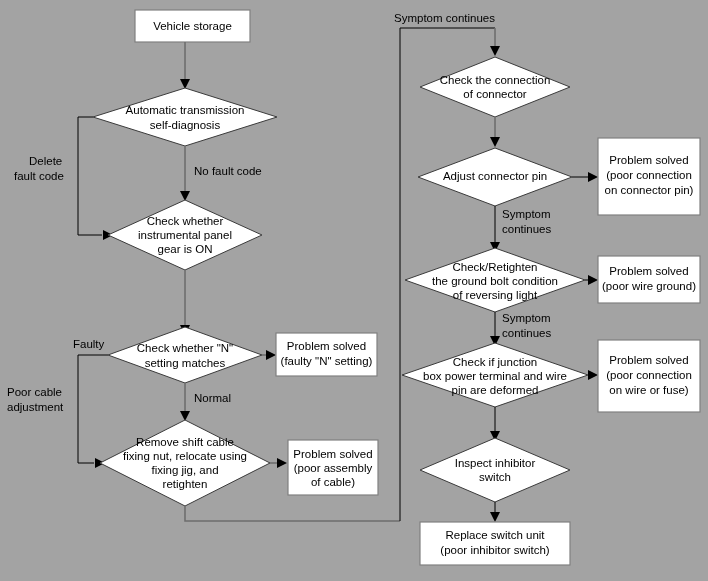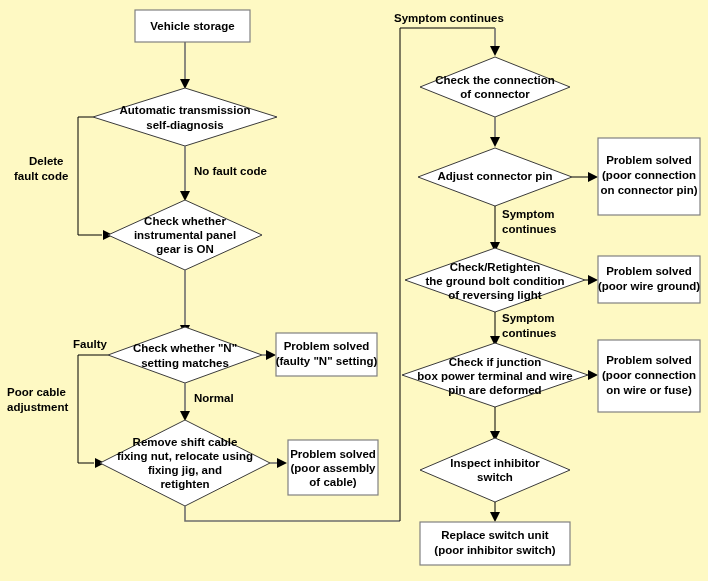--- a/index.html
+++ b/index.html
@@ -4,24 +4,23 @@
 <style>
   html, body {
     margin: 0;
     padding: 0;
     background: #ffffff;
   }
   #page {
     position: relative;
     width: 708px;
     height: 581px;
-    background: #fef9c3;
+    background: #a3a3a3;
     overflow: hidden;
     font-family: "Liberation Sans", sans-serif;
-    font-weight: bold;
   }
   svg.flow {
     position: absolute;
     left: 0;
     top: 0;
     width: 708px;
     height: 581px;
   }
   .box-shape {
     fill: #ffffff;

